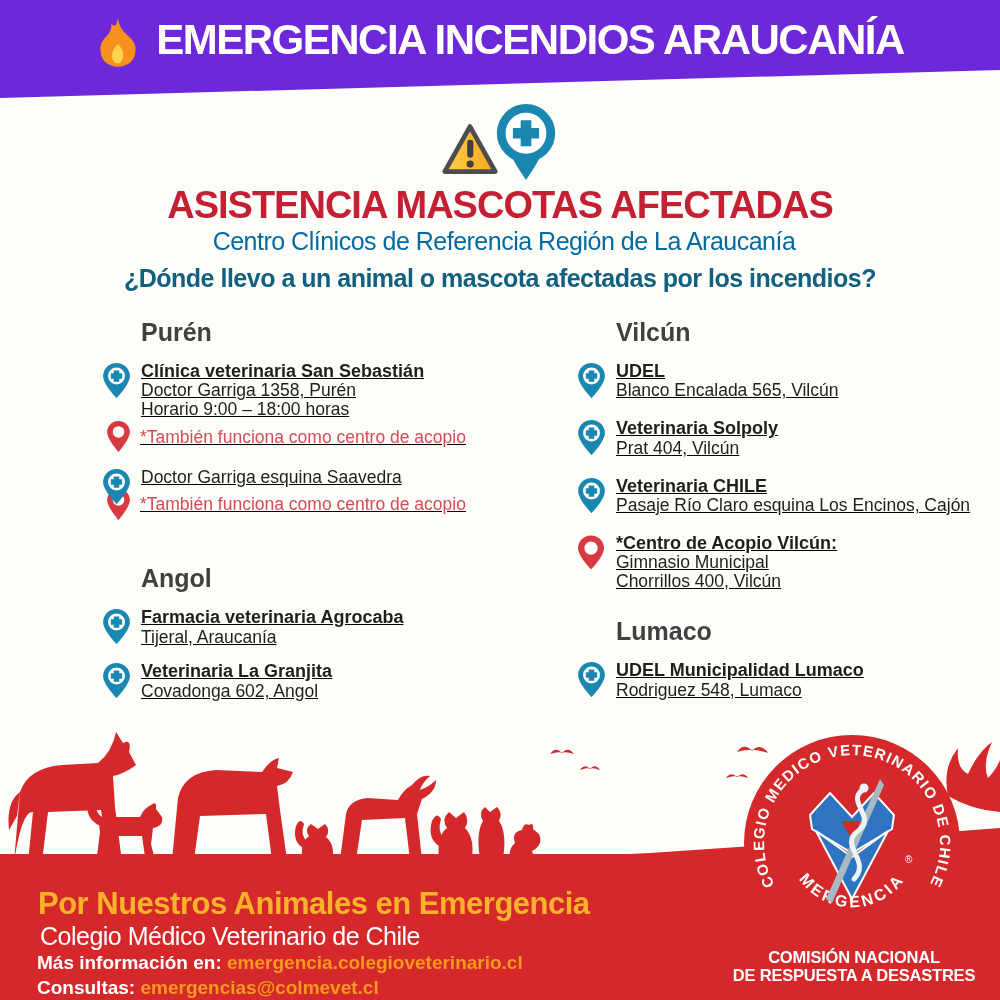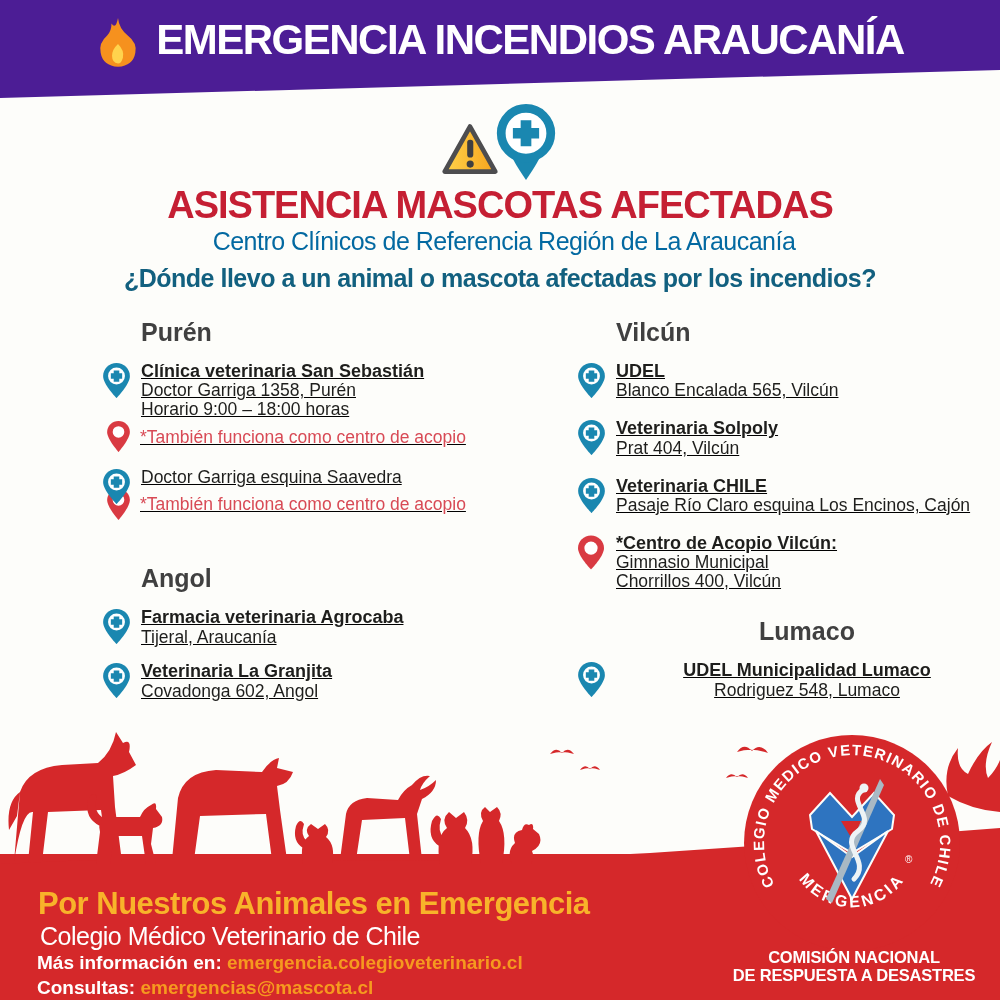--- a/index.html
+++ b/index.html
@@ -1,20 +1,20 @@
 <!DOCTYPE html>
 <html><head>
 <meta charset="utf-8">
 <style>
   html,body{margin:0;padding:0;background:#e8e8e8;}
   .poster{position:relative;width:1000px;height:1000px;background:#fdfdfa;overflow:hidden;
           font-family:"Liberation Sans",sans-serif;margin:0 auto;}
 
   
-  .banner{position:absolute;top:0;left:0;width:100%;height:102px;background:#4c1d95;
+  .banner{position:absolute;top:0;left:0;width:100%;height:102px;background:#6d28d9;
           clip-path:polygon(0 0,100% 0,100% 70px,0 98px);
           display:flex;align-items:flex-start;justify-content:center;gap:16px;
           padding-top:17px;box-sizing:border-box;}
   .banner-title{color:#ffffff;font-weight:bold;font-size:42px;letter-spacing:-1.5px;line-height:1.1;}
 
   
   .icons-row{position:absolute;top:103px;left:0;width:100%;display:flex;
              justify-content:center;align-items:flex-end;}
   .icons-row svg{display:block;}
   .pin-med{margin-left:-8px;margin-bottom:-2px;}
@@ -24,21 +24,21 @@
             color:#0369a1;font-size:25px;letter-spacing:-0.5px;}
   .question{position:absolute;top:264px;left:0;width:100%;text-align:center;
             color:#12607f;font-size:25px;font-weight:bold;letter-spacing:-0.5px;}
 
   
   .columns{position:absolute;top:318px;left:103px;display:flex;}
   .col-left{width:440px;}
   .col-right{width:420px;margin-left:35px;}
   .section-title{color:#404040;font-size:25px;font-weight:bold;margin:0 0 15px 38px;}
   .section-angol{margin-top:44px;}
-  .section-lumaco{margin-top:26px;text-align:center;}
+  .section-lumaco{margin-top:26px;}
   .entry{position:relative;padding-left:38px;margin-bottom:16px;text-decoration:underline;}
   .col-right .entry{margin-bottom:19px;}
   .entry .pin{position:absolute;left:0;top:1px;}
   .entry .pin svg{display:block;}
   .entry-name{font-size:18px;font-weight:bold;color:#1e1e1c;line-height:1.08;}
   .entry-line{font-size:17.5px;color:#1e1e1c;line-height:1.08;}
   .entry-note{display:flex;align-items:center;margin-left:-34px;margin-top:2px;}
   .entry-note svg{display:block;margin-right:10px;flex:0 0 auto;}
   .note-text{color:#d84a55;font-size:17.5px;line-height:1.05;}
 
@@ -306,16 +306,16 @@
   </div>
 
   <div class="footer-slogan">Por Nuestros Animales en Emergencia</div>
   <div class="footer-org">Colegio Médico Veterinario de Chile</div>
   <div class="footer-info">
     <span>Más información en:</span>
     <span class="footer-link">emergencia.colegioveterinario.cl</span>
   </div>
   <div class="footer-consult">
     <span>Consultas:</span>
-    <span class="footer-link">emergencias@mascota.cl</span>
+    <span class="footer-link">emergencias@colmevet.cl</span>
   </div>
 
 </div>
 
 </body></html>

